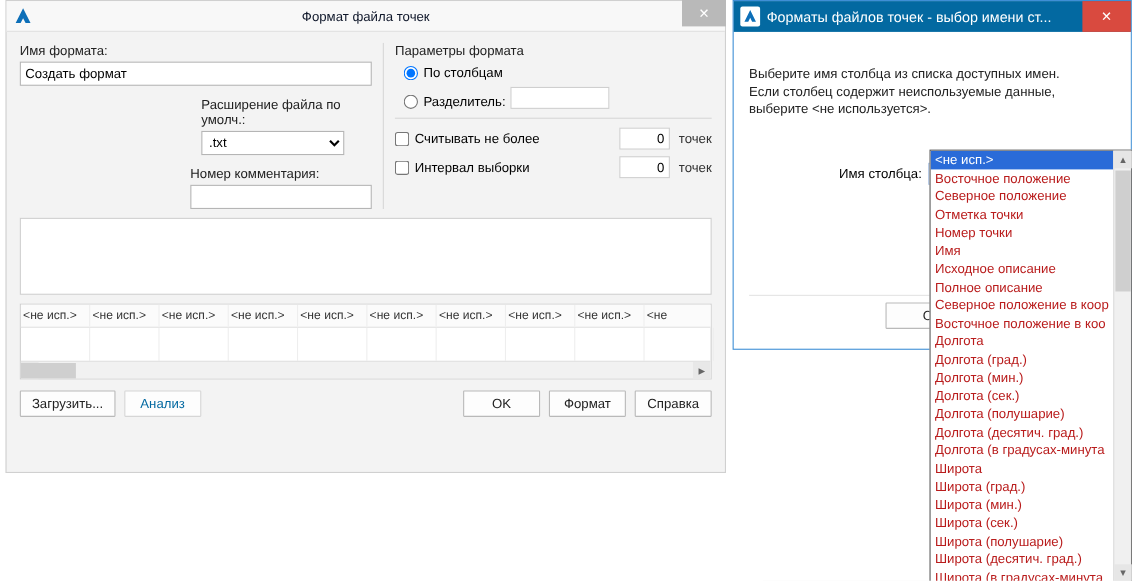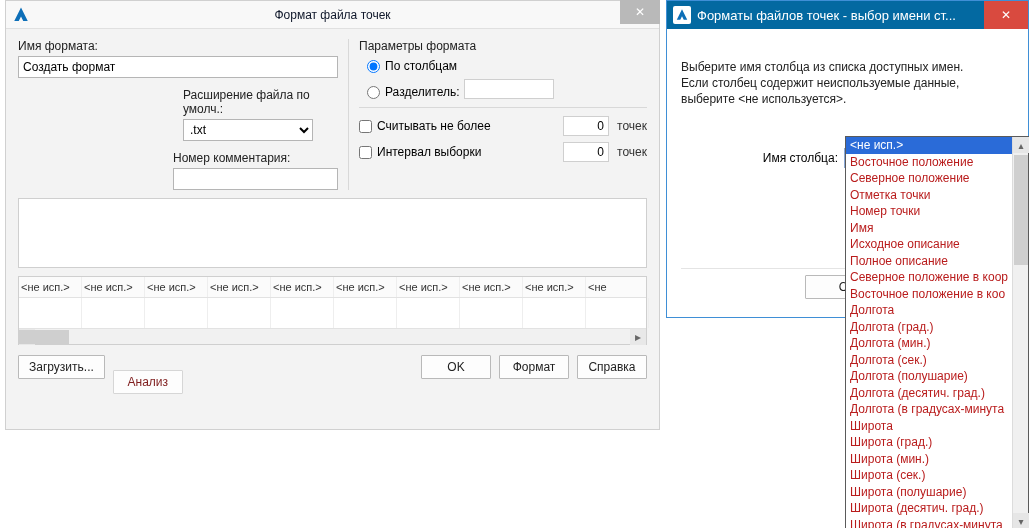--- a/index.html
+++ b/index.html
@@ -50,21 +50,21 @@
   .table-body .td { flex: 0 0 63px; border-right: 1px solid #eee; }
   .hscroll { height: 16px; background: #f1f1f1; border-top: 1px solid #e2e2e2; position: relative; }
   .hscroll .thumb { position: absolute; left: 0; top: 1px; height: 14px; width: 50px; background: #cfcfcf; }
   .hscroll .arrow { position: absolute; top: 0; width: 16px; height: 16px; background: #e8e8e8; display:flex; align-items:center; justify-content:center; color:#666; }
   .hscroll .arrow.l { left: 0; }
   .hscroll .arrow.r { right: 0; }
 
   .dlg1-buttons { display: flex; gap: 8px; padding: 10px 12px; }
   .dlg1-buttons .spacer { flex: 1; }
   .btn { min-width: 70px; height: 24px; border: 1px solid #b9b9b9; background: #fdfdfd; padding: 2px 10px; color: #222; border-radius: 1px; }
-  .btn.disabled { color: #7f1d1d; border-color: #d6d6d6; margin-top: 15px; }
+  .btn.disabled { color: #0369a1; border-color: #d6d6d6; }
 
   
   .dlg2 { position: absolute; left: 666px; top: 0; width: 363px; background: #fff; border: 1px solid #3f8fd6; }
   .dlg2-titlebar { height: 28px; background: #0369a1; color: #fff; display: flex; align-items: center; padding-left: 6px; position: relative; }
   .dlg2-titlebar .appicon2 { width: 18px; height: 18px; background: #fff; border-radius: 2px; display:flex; align-items:center; justify-content:center; margin-right: 6px; }
   .dlg2-titlebar .title2 { font-size: 13px; white-space: nowrap; overflow: hidden; text-overflow: ellipsis; max-width: 270px; }
   .dlg2-close { position: absolute; right: 0; top: 0; width: 44px; height: 28px; background: #d94a3f; color: #fff; display:flex; align-items:center; justify-content:center; font-size: 16px; }
 
   .dlg2-body { padding: 30px 14px 8px 14px; }
   .dlg2-msg { color: #222; line-height: 1.35; }

